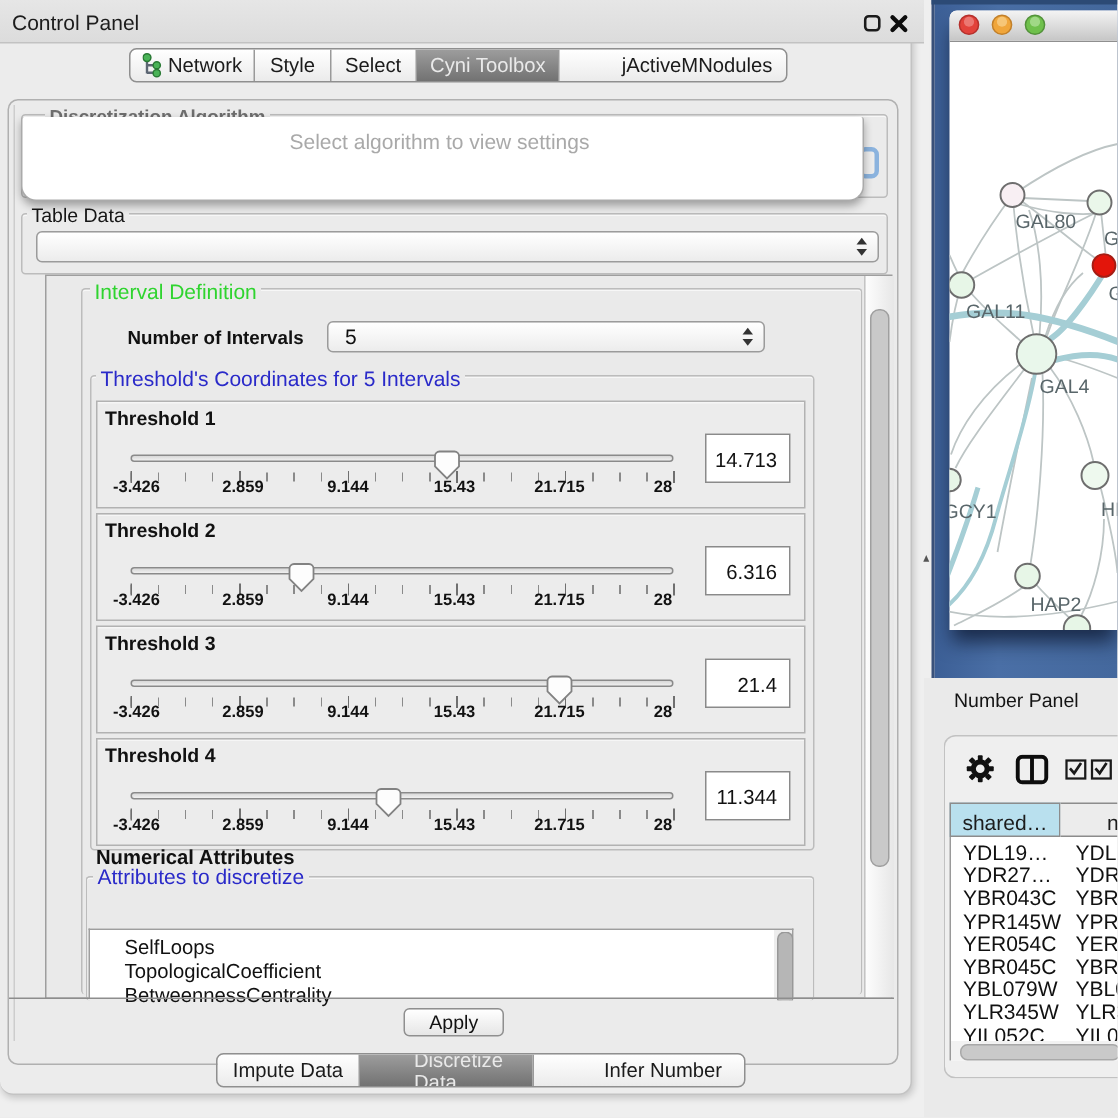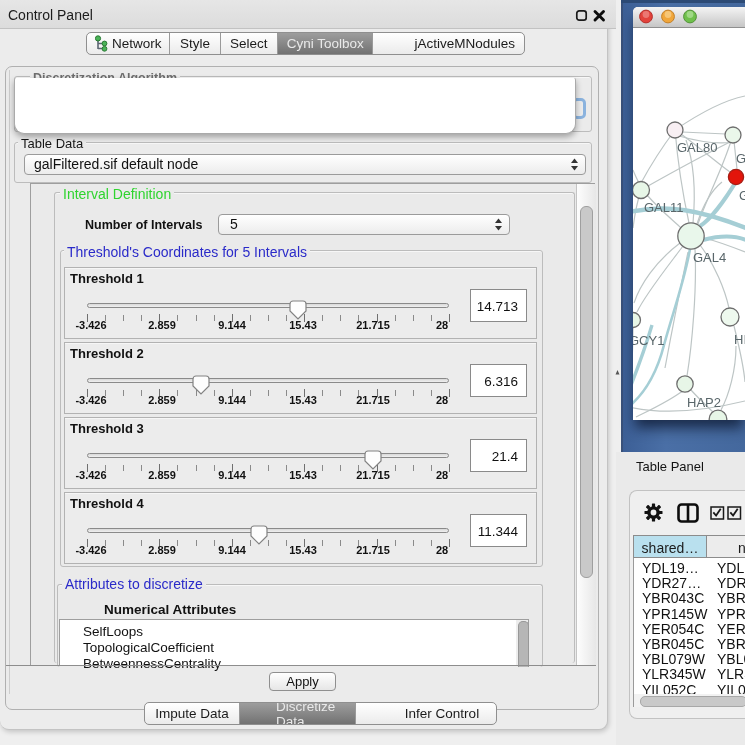--- a/index.html
+++ b/index.html
@@ -81,21 +81,20 @@
 
 <div class="groupbox" style="left:14px;top:76px;width:576px;height:54px;"></div>
 <div class="gl" style="left:30px;top:71px;font-size:12.5px;font-weight:bold;color:#6e6e6e;background:#ebebeb;">Discretization Algorithm</div>
 
 <div class="abs" style="left:572px;top:98px;width:8px;height:15px;border:3px solid #8bb3de;
      border-radius:5px;background:#ececec;"></div>
 
 <div class="groupbox" style="left:14px;top:142px;width:576px;height:39px;"></div>
 <div class="gl" style="left:18px;top:136px;font-size:13px;color:#161616;background:#ebebeb;">Table Data</div>
 <div class="combo" style="left:24px;top:154px;width:560px;height:19px;">
-  <span class="txt">galFiltered.sif default node</span>
   <svg class="stepperbox" width="9" height="13" viewBox="0 0 9 13">
     <path d="M4.5 0.5 L8 5 L1 5 Z" fill="#333"></path>
       <path d="M4.5 12.5 L8 8 L1 8 Z" fill="#333"></path>
   </svg>
 </div>
 
 <div class="abs" style="left:30px;top:183px;width:565px;height:483px;background:#eaeaea;
      border:1px solid #9e9e9e;box-sizing:border-box;"></div>
 
 <div class="abs" style="left:576px;top:184px;width:19px;height:481px;
@@ -178,47 +177,48 @@
   <span class="slab" style="left:308px;">21.715</span>
     <span class="slab" style="left:377px;">28</span>
   <svg class="thumb" style="left:185px;" width="18" height="20" viewBox="0 0 18 20">
     <path d="M4 1 h10 a3 3 0 0 1 3 3 v7 l-8 8 l-8 -8 v-7 a3 3 0 0 1 3 -3 z" fill="#fdfdfd" stroke="#828282" stroke-width="1.2"></path>
   </svg>
   <div class="vbox">11.344</div>
 </div>
 
 <div class="groupbox" style="left:57px;top:584px;width:484px;height:82px;border-bottom:none;"></div>
 <div class="gl" style="left:62px;top:576px;color:#2a2ac9;background:#eaeaea;">Attributes to discretize</div>
-<div class="abs" style="left:64px;top:602px;font-size:13.5px;font-weight:bold;color:#111;margin-left:40px;">Numerical Attributes</div>
+<div class="abs" style="left:64px;top:564px;font-size:13.5px;font-weight:bold;color:#111;">Numerical Attributes</div>
 
 <div class="abs" style="left:59px;top:619px;width:470px;height:47px;background:#fff;
      border:1px solid #9e9e9e;border-bottom:none;box-sizing:border-box;">
   <span class="listitem" style="top:4px;">SelfLoops</span>
   <span class="listitem" style="top:20px;">TopologicalCoefficient</span>
   <span class="listitem" style="top:36px;">BetweennessCentrality</span>
 </div>
 <div class="abs" style="left:516px;top:620px;width:12px;height:45px;background:#ededed;"></div>
 <div class="abs" style="left:518px;top:621px;width:9px;height:45px;background:#b6b6b6;
      border:1px solid #989898;border-radius:5px 5px 0 0;border-bottom:none;"></div>
 
 <div class="abs" style="left:6px;top:665px;width:590px;height:1px;background:#8d8d8d;"></div>
 
 <div class="abs" style="left:269px;top:672px;width:65px;height:17px;border:1px solid #8f8f8f;
      border-radius:4px;background:linear-gradient(#ffffff,#e6e6e6);font-size:13px;color:#111;
      text-align:center;line-height:17px;">Apply</div>
 
 <div class="seg" style="left:144px;top:702px;">
   <div style="width:95px;">Impute Data</div>
   <div class="sel" style="width:116px;padding-left:36px;">Discretize Data</div>
-  <div style="width:108px;">Infer Control</div>
+  <div style="width:108px;">Infer Number</div>
 </div>
 
 <div class="abs" style="left:14px;top:78px;width:562px;height:56px;background:#fff;
      border:1px solid #aaa;border-top:none;box-sizing:border-box;
      border-radius:2px 2px 10px 10px;box-shadow:0 3px 6px rgba(0,0,0,.32);z-index:5;">
+  <span style="position:absolute;left:178px;top:8px;font-size:14px;color:#a9a9a9;">Select algorithm to view settings</span>
 </div>
 
 <div class="abs" style="left:621px;top:0;width:124px;height:452px;background:linear-gradient(90deg,#3c5f96,#4a6fa6 35%,#44689d);
      border-left:2px solid #39517a;box-sizing:border-box;"></div>
 <div class="abs" style="left:621px;top:0;width:124px;height:3px;background:#2c4a75;"></div>
 
 <div class="abs" style="left:633px;top:7px;width:112px;height:413px;border-radius:5px 0 0 0;
      box-shadow:0 10px 13px -2px rgba(8,18,40,.72);background:#fff;">
   <div style="position:absolute;left:0;top:0;width:112px;height:20px;border-radius:5px 0 0 0;
        background:linear-gradient(#f4f4f4,#c6c6c6);border-bottom:1px solid #8f8f8f;">
@@ -290,21 +290,21 @@
     <text x="734" y="344">HI</text>
     <text x="687" y="407">HAP2</text>
   </g>
 </svg>
 
 <svg class="abs" style="left:614px;top:369px;" width="7" height="7" viewBox="0 0 7 7">
     <path d="M1.5 5.5 L3.5 1 L5.5 5.5" fill="#555"></path>
   </svg>
 <div class="abs" style="left:616px;top:452px;width:129px;height:293px;background:#eaeaea;"></div>
 
-<div class="abs" style="left:636px;top:459px;font-size:13px;color:#141414;">Table Panel</div>
+<div class="abs" style="left:636px;top:459px;font-size:13px;color:#141414;">Number Panel</div>
 
 <div class="abs" style="left:629px;top:490px;width:116px;height:227px;background:#efefef;
      border:1px solid #c2c2c2;border-radius:8px 0 0 8px;border-right:none;"></div>
 
 <svg class="abs" style="left:644px;top:503px;" width="101" height="21" viewBox="0 0 101 21">
   <g fill="#111">
     <path d="M9.5 3.2 a6.3 6.3 0 0 1 6.3 6.3 a6.3 6.3 0 0 1 -6.3 6.3 a6.3 6.3 0 0 1 -6.3 -6.3 a6.3 6.3 0 0 1 6.3 -6.3 z
              M9.5 6.6 a2.9 2.9 0 0 0 -2.9 2.9 a2.9 2.9 0 0 0 2.9 2.9 a2.9 2.9 0 0 0 2.9 -2.9 a2.9 2.9 0 0 0 -2.9 -2.9 z" fill-rule="evenodd"></path>
     <rect x="7.9" y="0.5" width="3.2" height="4" rx="0.6"></rect>
     <rect x="7.9" y="14.5" width="3.2" height="4" rx="0.6"></rect>

